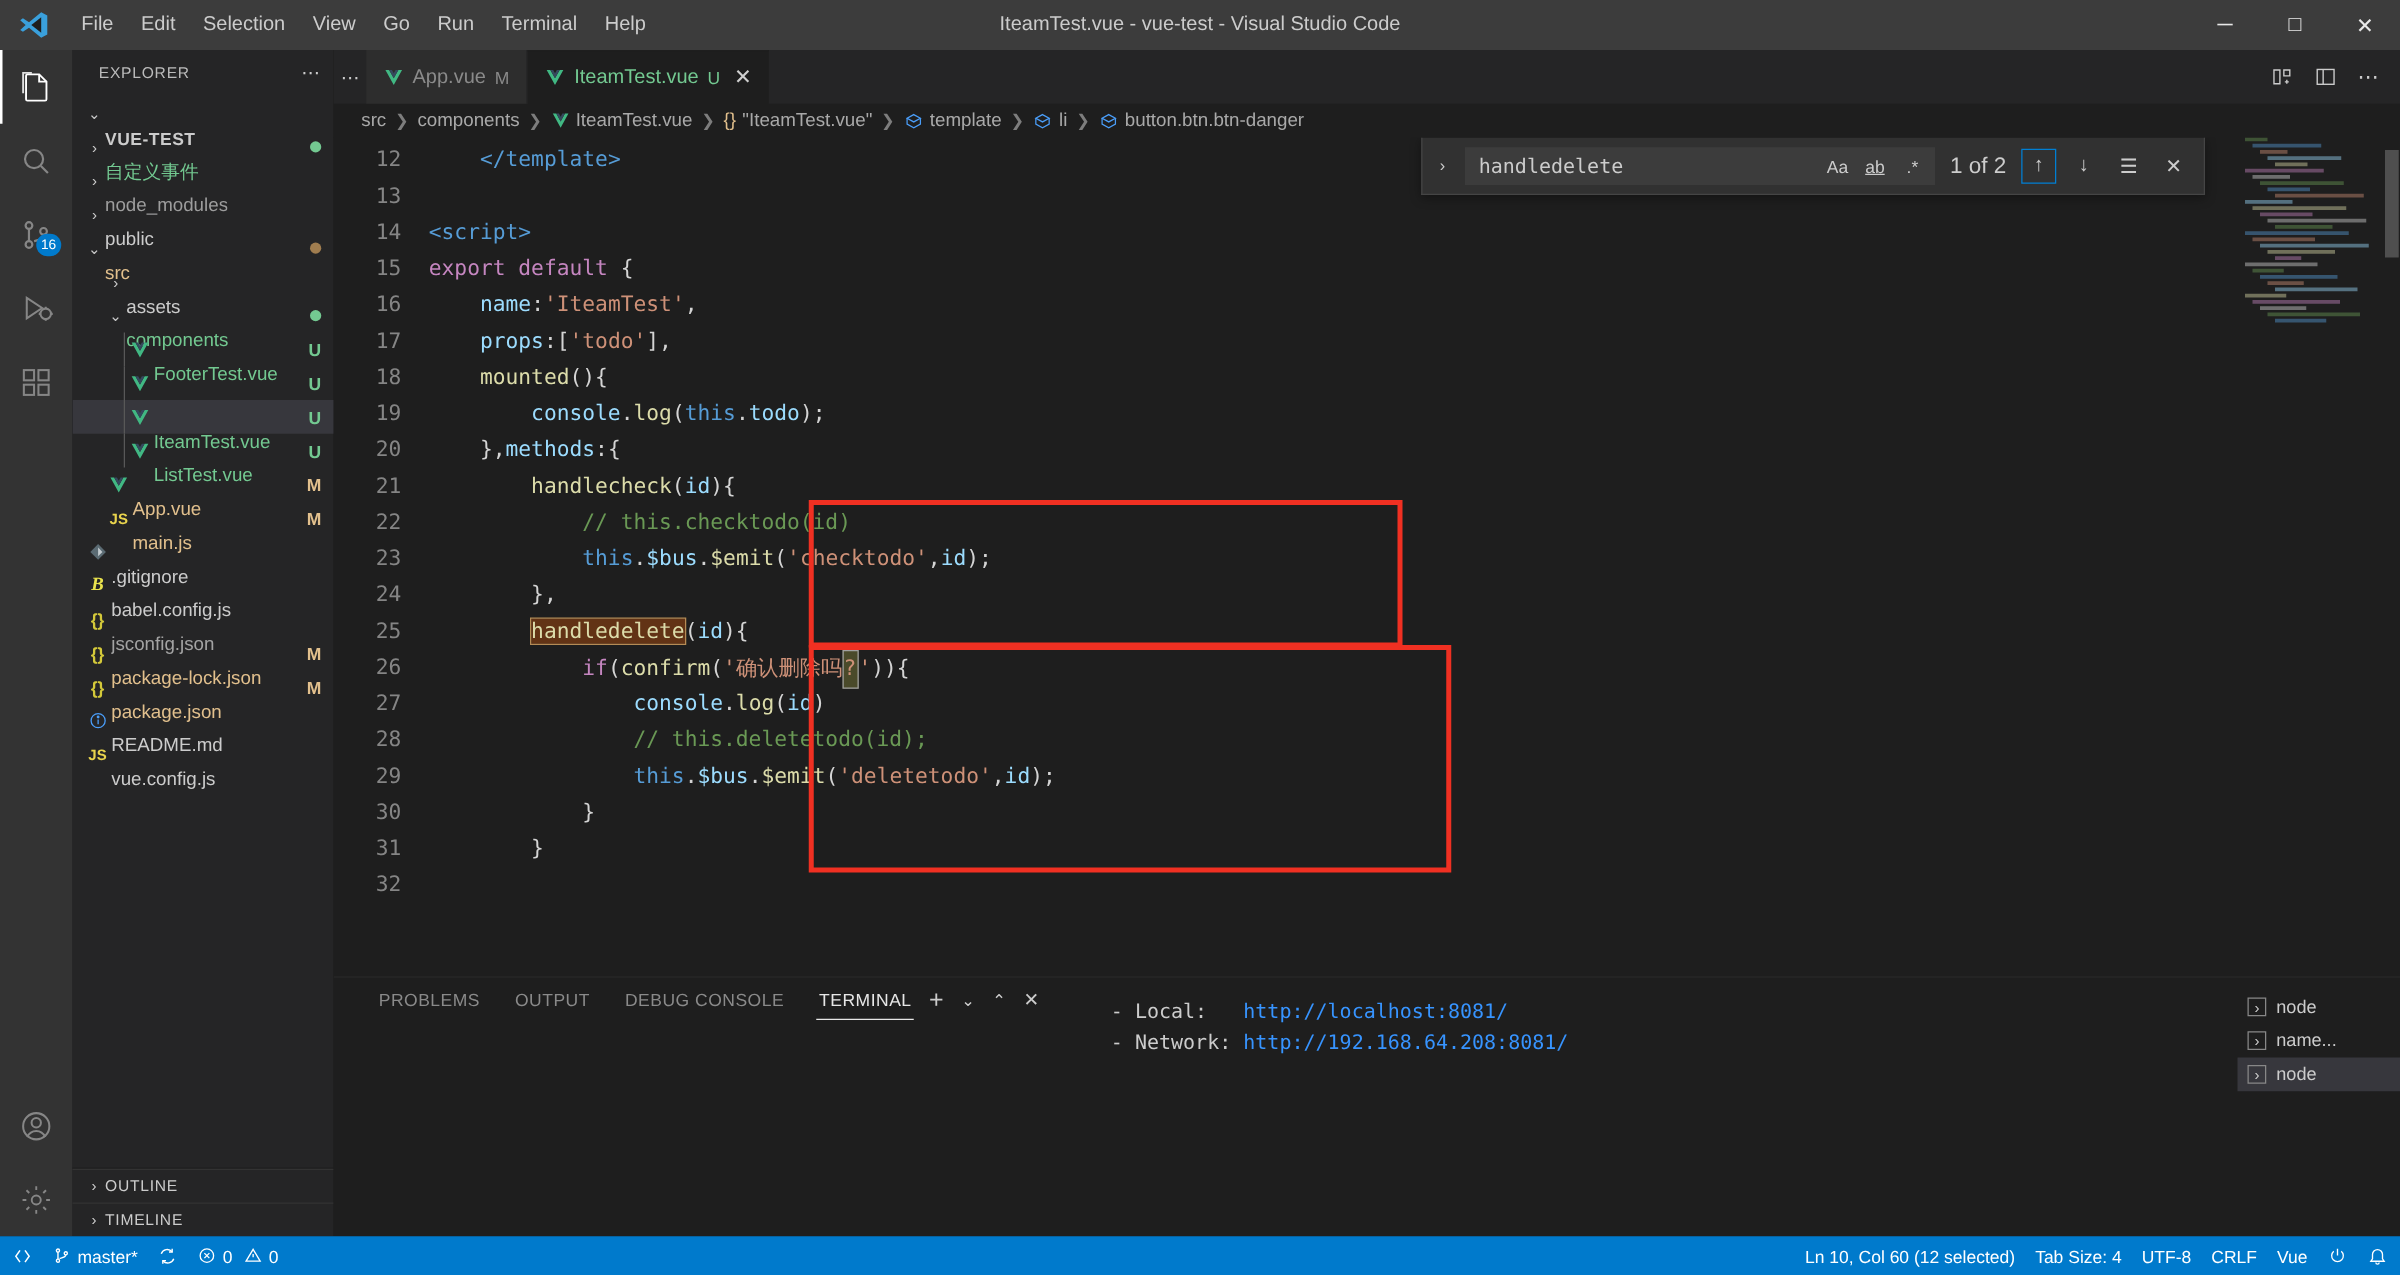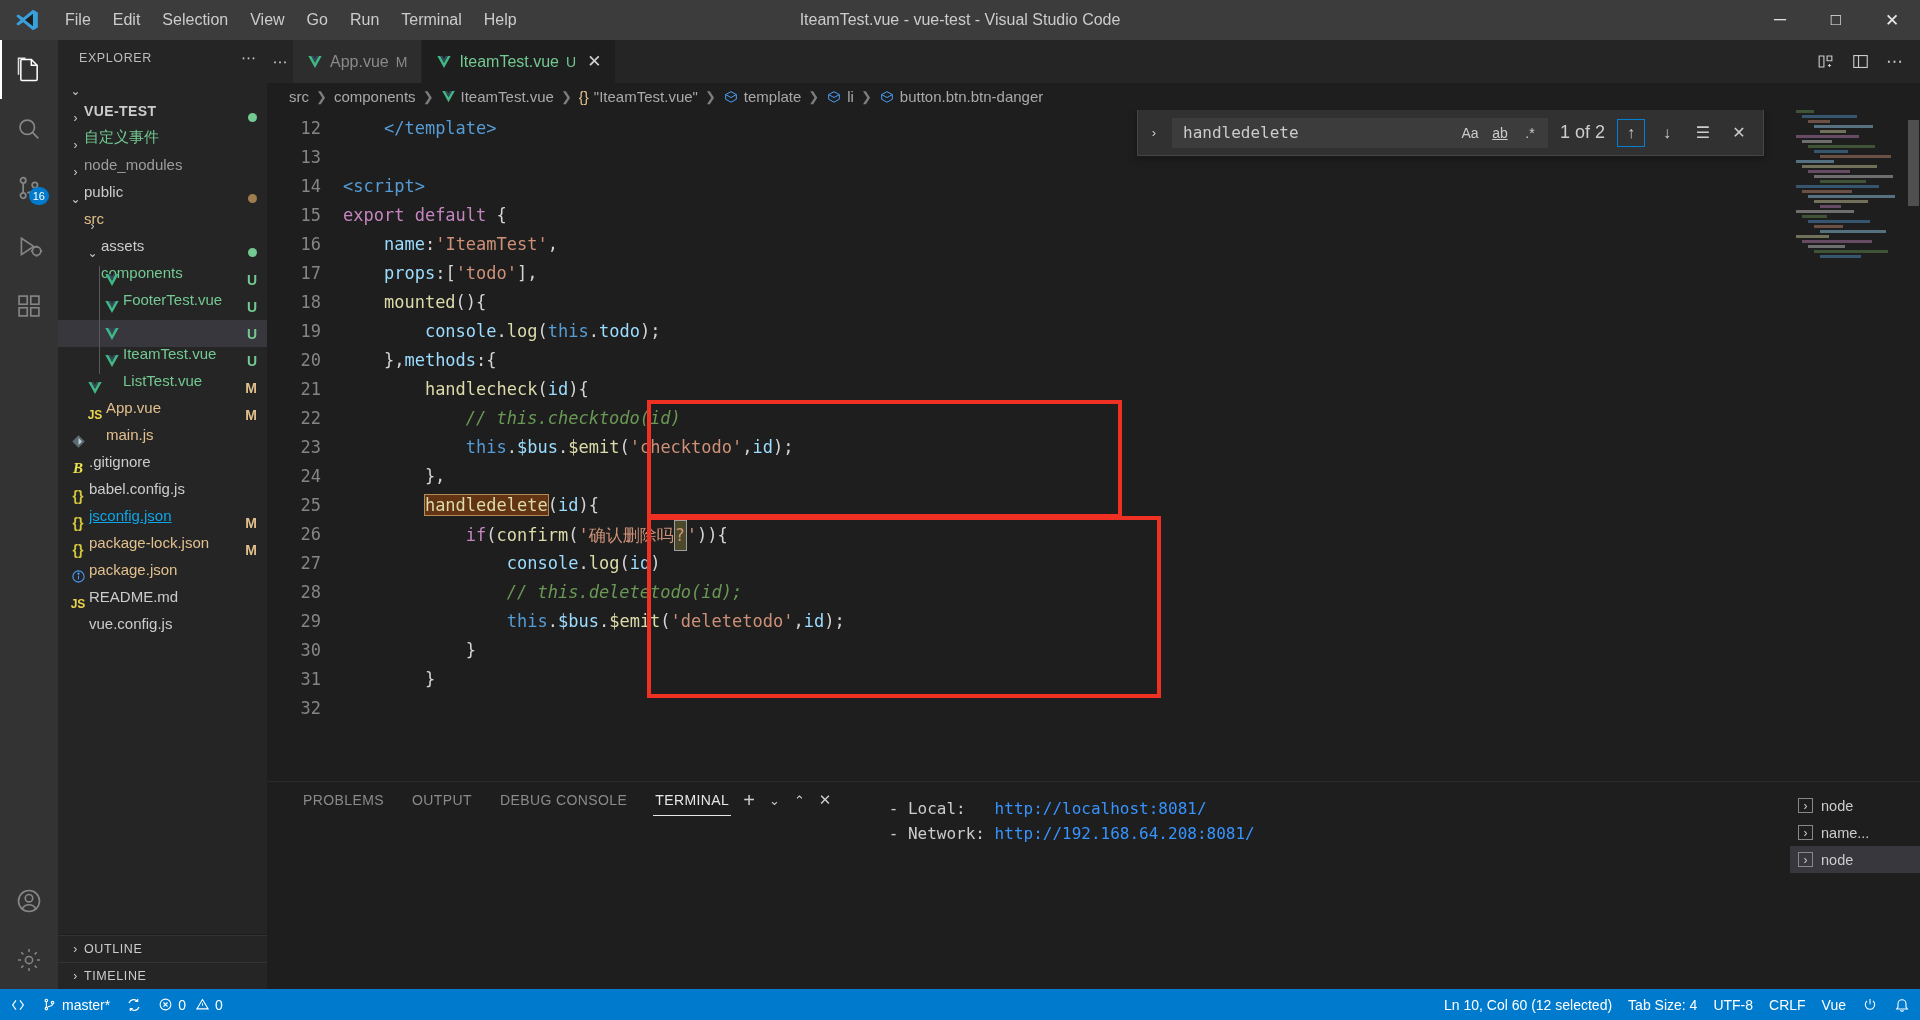--- a/index.html
+++ b/index.html
@@ -127,21 +127,21 @@
     flex: 1; font-family: "DejaVu Sans Mono", monospace; font-size: 17px;
     line-height: 29px; padding-top: 4px; white-space: pre; color: #d4d4d4;
     position: relative; overflow: hidden;
   }
   .cl { height: 29px; }
   .tok-tag     { color: #569cd6; }
   .tok-kw      { color: #c586c0; }
   .tok-str     { color: #ce9178; }
   .tok-fn      { color: #dcdcaa; }
   .tok-prop    { color: #9cdcfe; }
-  .tok-com     { color: #6a9955; font-style: italic; }
+  .tok-com     { color: #6a9955; }
   .tok-this    { color: #569cd6; }
   .tok-punct   { color: #d4d4d4; }
   .hl-match    { background: #623315; outline: 1px solid #b58b55; }
   .box-ph { display:inline-block; border:1px solid #a0a0a0; background:#4a4a2a; width:13px; }
 
   
   .redbox { position: absolute; border: 4px solid #f03022; pointer-events: none; }
 
   
   .minimap {
@@ -413,21 +413,21 @@
             <div class="row" style="padding-left: 9px;">
               <span class="ficon">
                 <span style="color:#e9e24d;font-size:15px;font-style:italic;font-family:'Liberation Serif',serif;">B</span>
               </span>
               <span class="lbl" style="color:#cccccc;">babel.config.js</span>
             </div>
             <div class="row" style="padding-left: 9px;">
               <span class="ficon">
                 <span style="color:#d4c93a;font-size:14px;">{}</span>
               </span>
-              <span class="lbl" style="color:#0ea5e9;text-decoration:underline;">jsconfig.json</span>
+              <span class="lbl" style="color:#a3a3a3;">jsconfig.json</span>
             </div>
             <div class="row" style="padding-left: 9px;">
               <span class="ficon">
                 <span style="color:#d4c93a;font-size:14px;">{}</span>
               </span>
               <span class="lbl" style="color:#e2c08d;">package-lock.json</span>
               <span class="badge-letter" style="color:#e2c08d;">M</span>
             </div>
             <div class="row" style="padding-left: 9px;">
               <span class="ficon">

